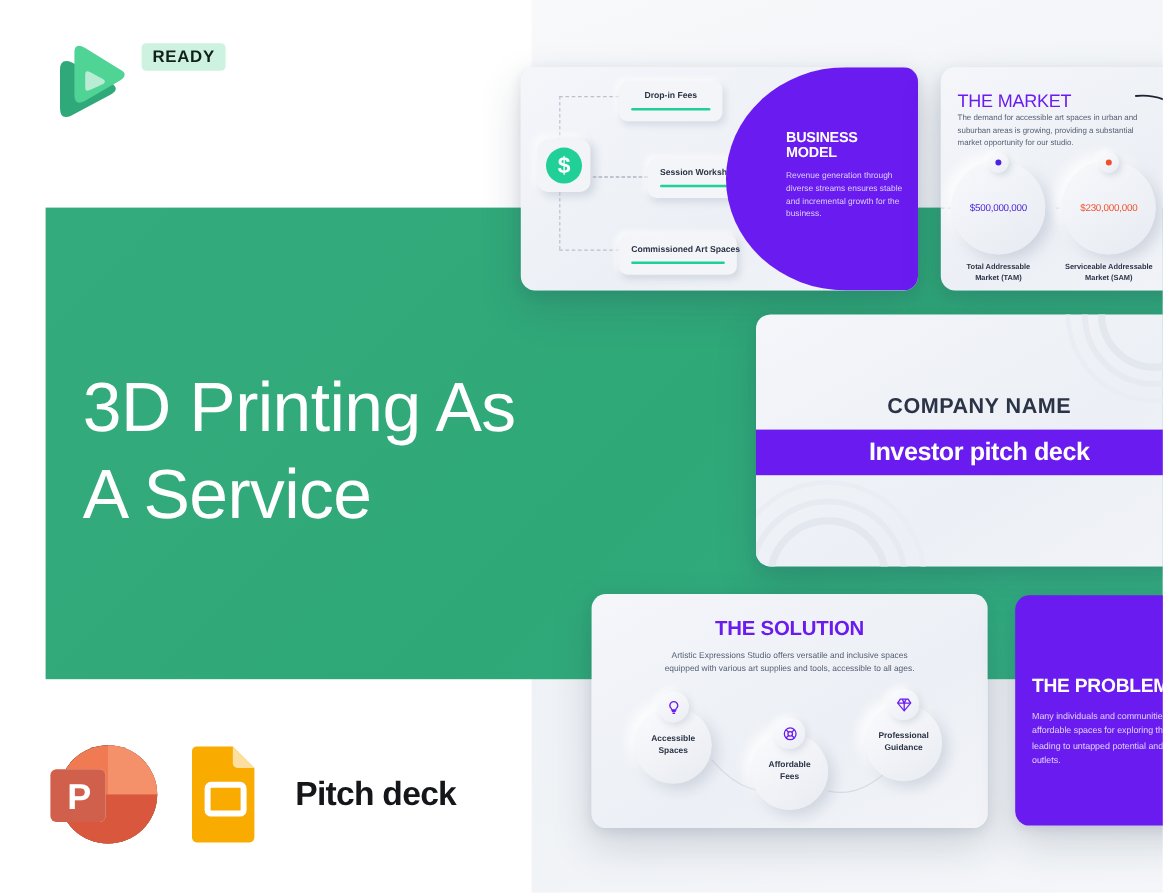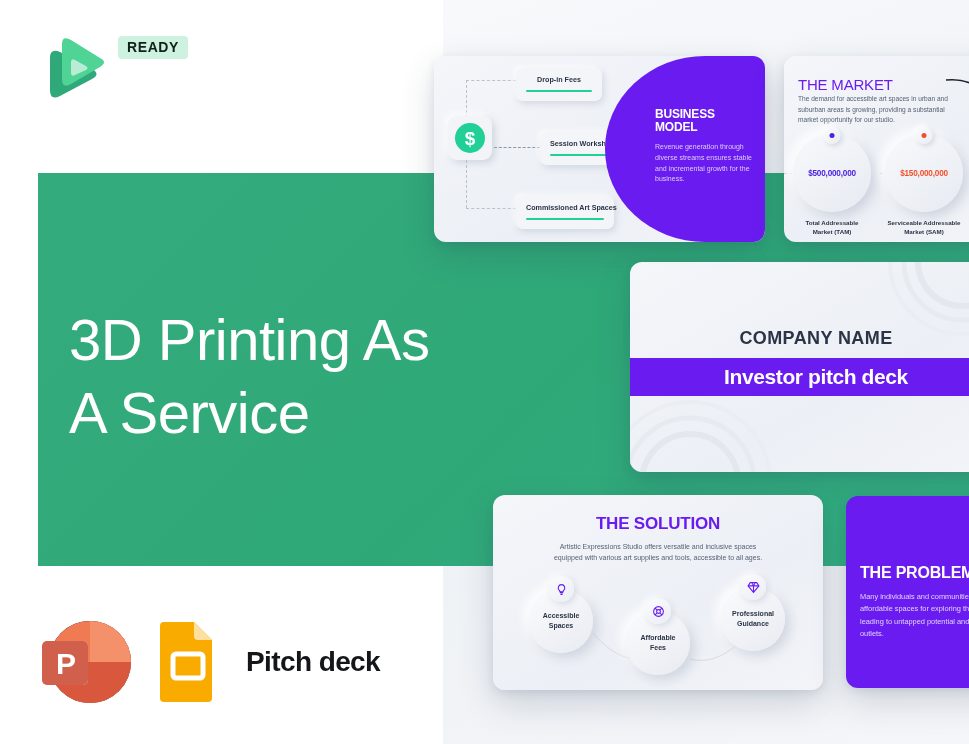--- a/index.html
+++ b/index.html
@@ -108,21 +108,21 @@
     position:relative; display:flex; align-items:center; justify-content:center;
   }
   .mk-dot-holder {
     position:absolute; top:-7px; left:50%; transform:translateX(-50%);
     width:17px; height:17px; border-radius:50%;
     background: linear-gradient(145deg,#fbfcfe,#e9ecf2);
     box-shadow: 2px 2px 5px rgba(150,160,180,.35), -2px -2px 5px rgba(255,255,255,.95);
     display:flex; align-items:center; justify-content:center;
   }
   .mk-dot { width:5px; height:5px; border-radius:50%; }
-  .mk-val { font-size:8.2px; font-weight:700; letter-spacing:-0.2px; }
+  .mk-val { font-size:8.2px; font-weight:400; letter-spacing:-0.2px; }
   .mk-cap { margin-top:7px; font-size:6.2px; font-weight:800; color:#2b3446; text-align:center; line-height:1.45; white-space:pre-line; }
   .mk-connector { position:absolute; top:117px; height:0; border-top:1px dashed #c3cad6; }
 
   
   #slide-company { left: 630px; top: 262px; width: 372px; height: 210px; }
   .cn-arcs { position:absolute; inset:0; overflow:hidden; }
   .cn-arcs svg { position:absolute; }
   .cn-title {
     position:absolute; left:0; right:0; top:66px; text-align:center;
     font-size:18px; font-weight:800; color:#2b3446; letter-spacing:.4px;
@@ -242,21 +242,21 @@
           <div class="mk-val" style="color:#4b22e0">$500,000,000</div>
         </div>
         <div class="mk-cap">Total Addressable
 Market (TAM)</div>
       </div>
       <div class="mk-circ-wrap">
         <div class="mk-circle">
           <div class="mk-dot-holder">
             <div class="mk-dot" style="background:#f2502c"></div>
           </div>
-          <div class="mk-val" style="color:#f2502c">$150,000,000</div>
+          <div class="mk-val" style="color:#f2502c">$230,000,000</div>
         </div>
         <div class="mk-cap">Serviceable Addressable
 Market (SAM)</div>
       </div>
     </div>
   </div>
 
   <div class="slide" id="slide-company">
     <div class="cn-arcs">
       <svg width="200" height="150" style="right:-30px; top:-40px;" viewBox="0 0 200 150">

